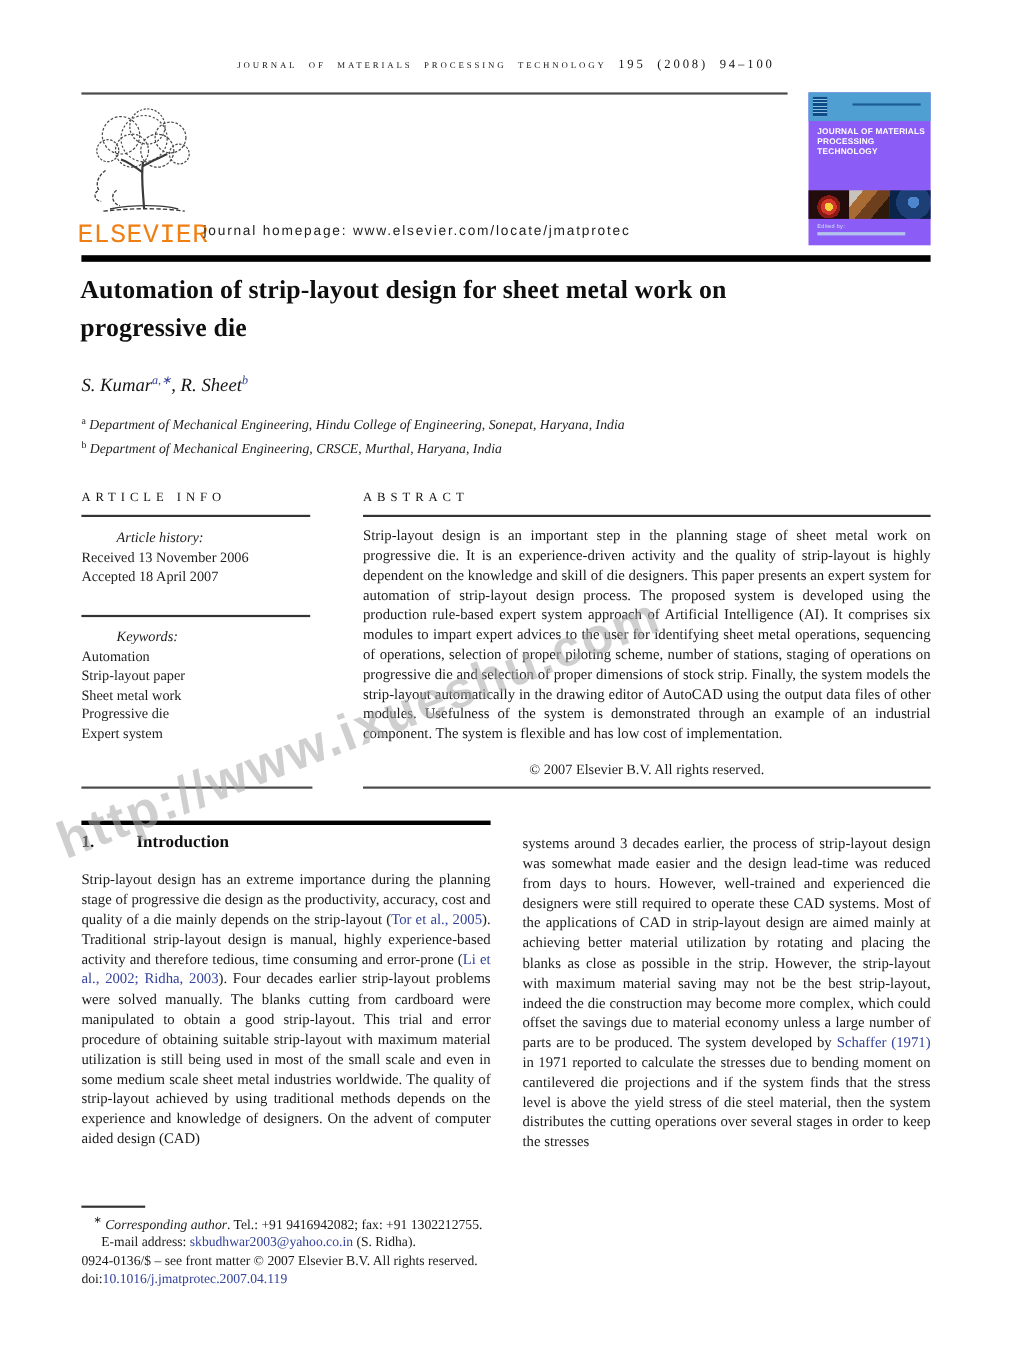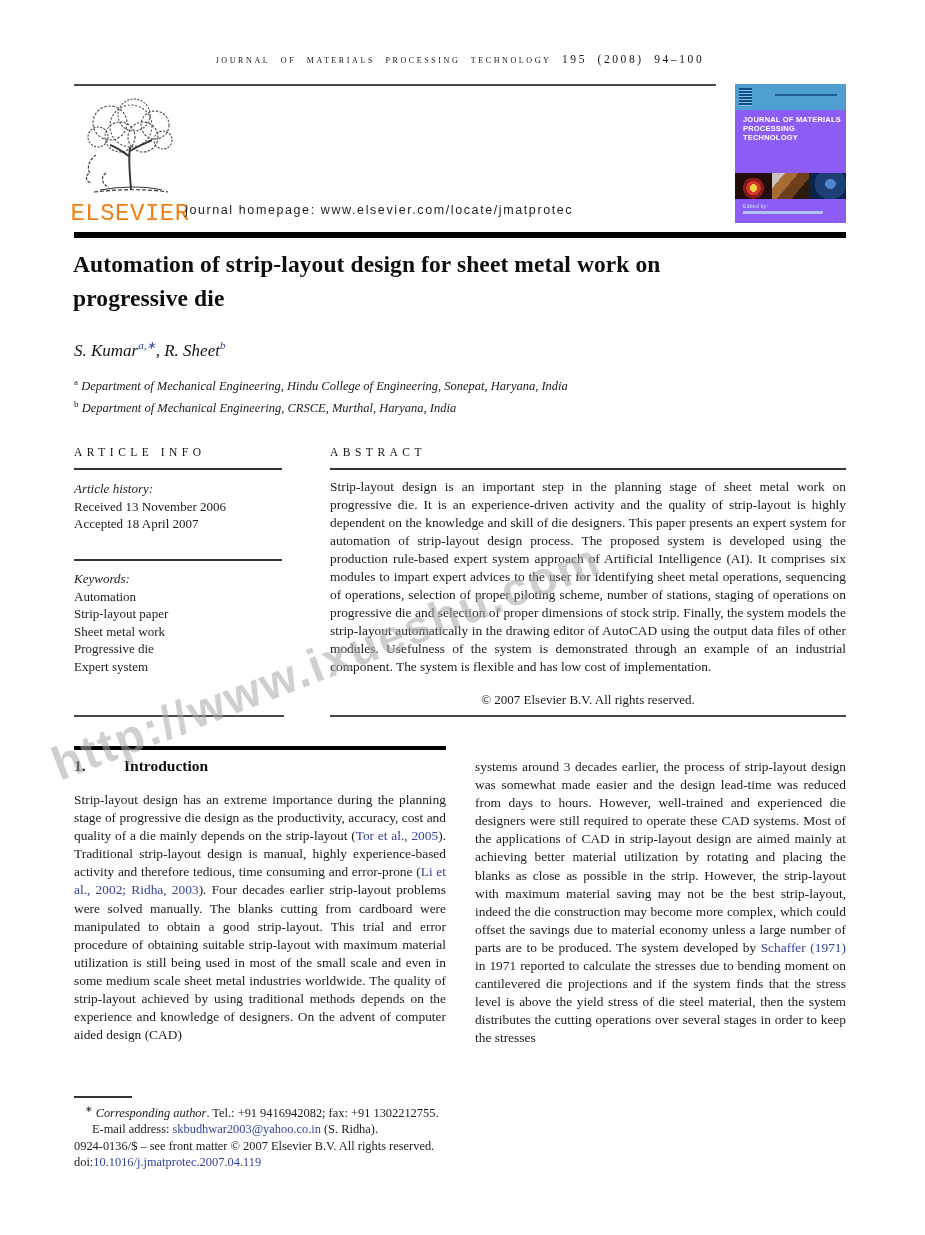--- a/index.html
+++ b/index.html
@@ -45,21 +45,21 @@
   .authors .sup { font-size:11px; vertical-align:super; color:#34439b; }
   .affils { position:absolute; top:373px; left:74px; font-size:12.5px; font-style:italic; line-height:18px; color:#202020; }
   .affils .sup { font-size:9px; vertical-align:super; font-style:normal; }
   
   .info-head { position:absolute; top:446px; font-size:11.5px; letter-spacing:4.5px; color:#111; }
   .head-left { left:74px; }
   .head-right { left:330px; }
   .rule-info-left  { position:absolute; top:468px; left:74px;  width:208px; height:1.5px; background:#333; }
   .rule-info-right { position:absolute; top:468px; left:330px; width:516px; height:1.5px; background:#333; }
   .history { position:absolute; top:480px; left:74px; width:230px; font-size:13px; line-height:17.5px; }
-  .italic-label { font-style:italic; }
+  .italic-label { font-style:italic;margin-left:32px; }
   .rule-mid-left { position:absolute; top:559px; left:74px; width:208px; height:1.5px; background:#333; }
   .keywords { position:absolute; top:570px; left:74px; width:230px; font-size:13px; line-height:17.6px; }
   .abstract-text { position:absolute; top:478px; left:330px; width:516px;
     font-size:13.4px; line-height:18px; text-align:justify; color:#1b1b1b; }
   .copyright { position:absolute; top:692px; left:330px; width:516px; text-align:center; font-size:13px; color:#1b1b1b; }
   .rule-bot-left  { position:absolute; top:715px; left:74px;  width:210px; height:2px; background:#4a4a4a; }
   .rule-bot-right { position:absolute; top:715px; left:330px; width:516px; height:2px; background:#4a4a4a; }
   
   .intro-rule { position:absolute; top:746px; left:74px; width:372px; height:3.5px; background:#000; }
   .section-head { position:absolute; top:757px; left:74px; width:372px; display:flex; font-weight:bold; font-size:15.5px; color:#101010; }

